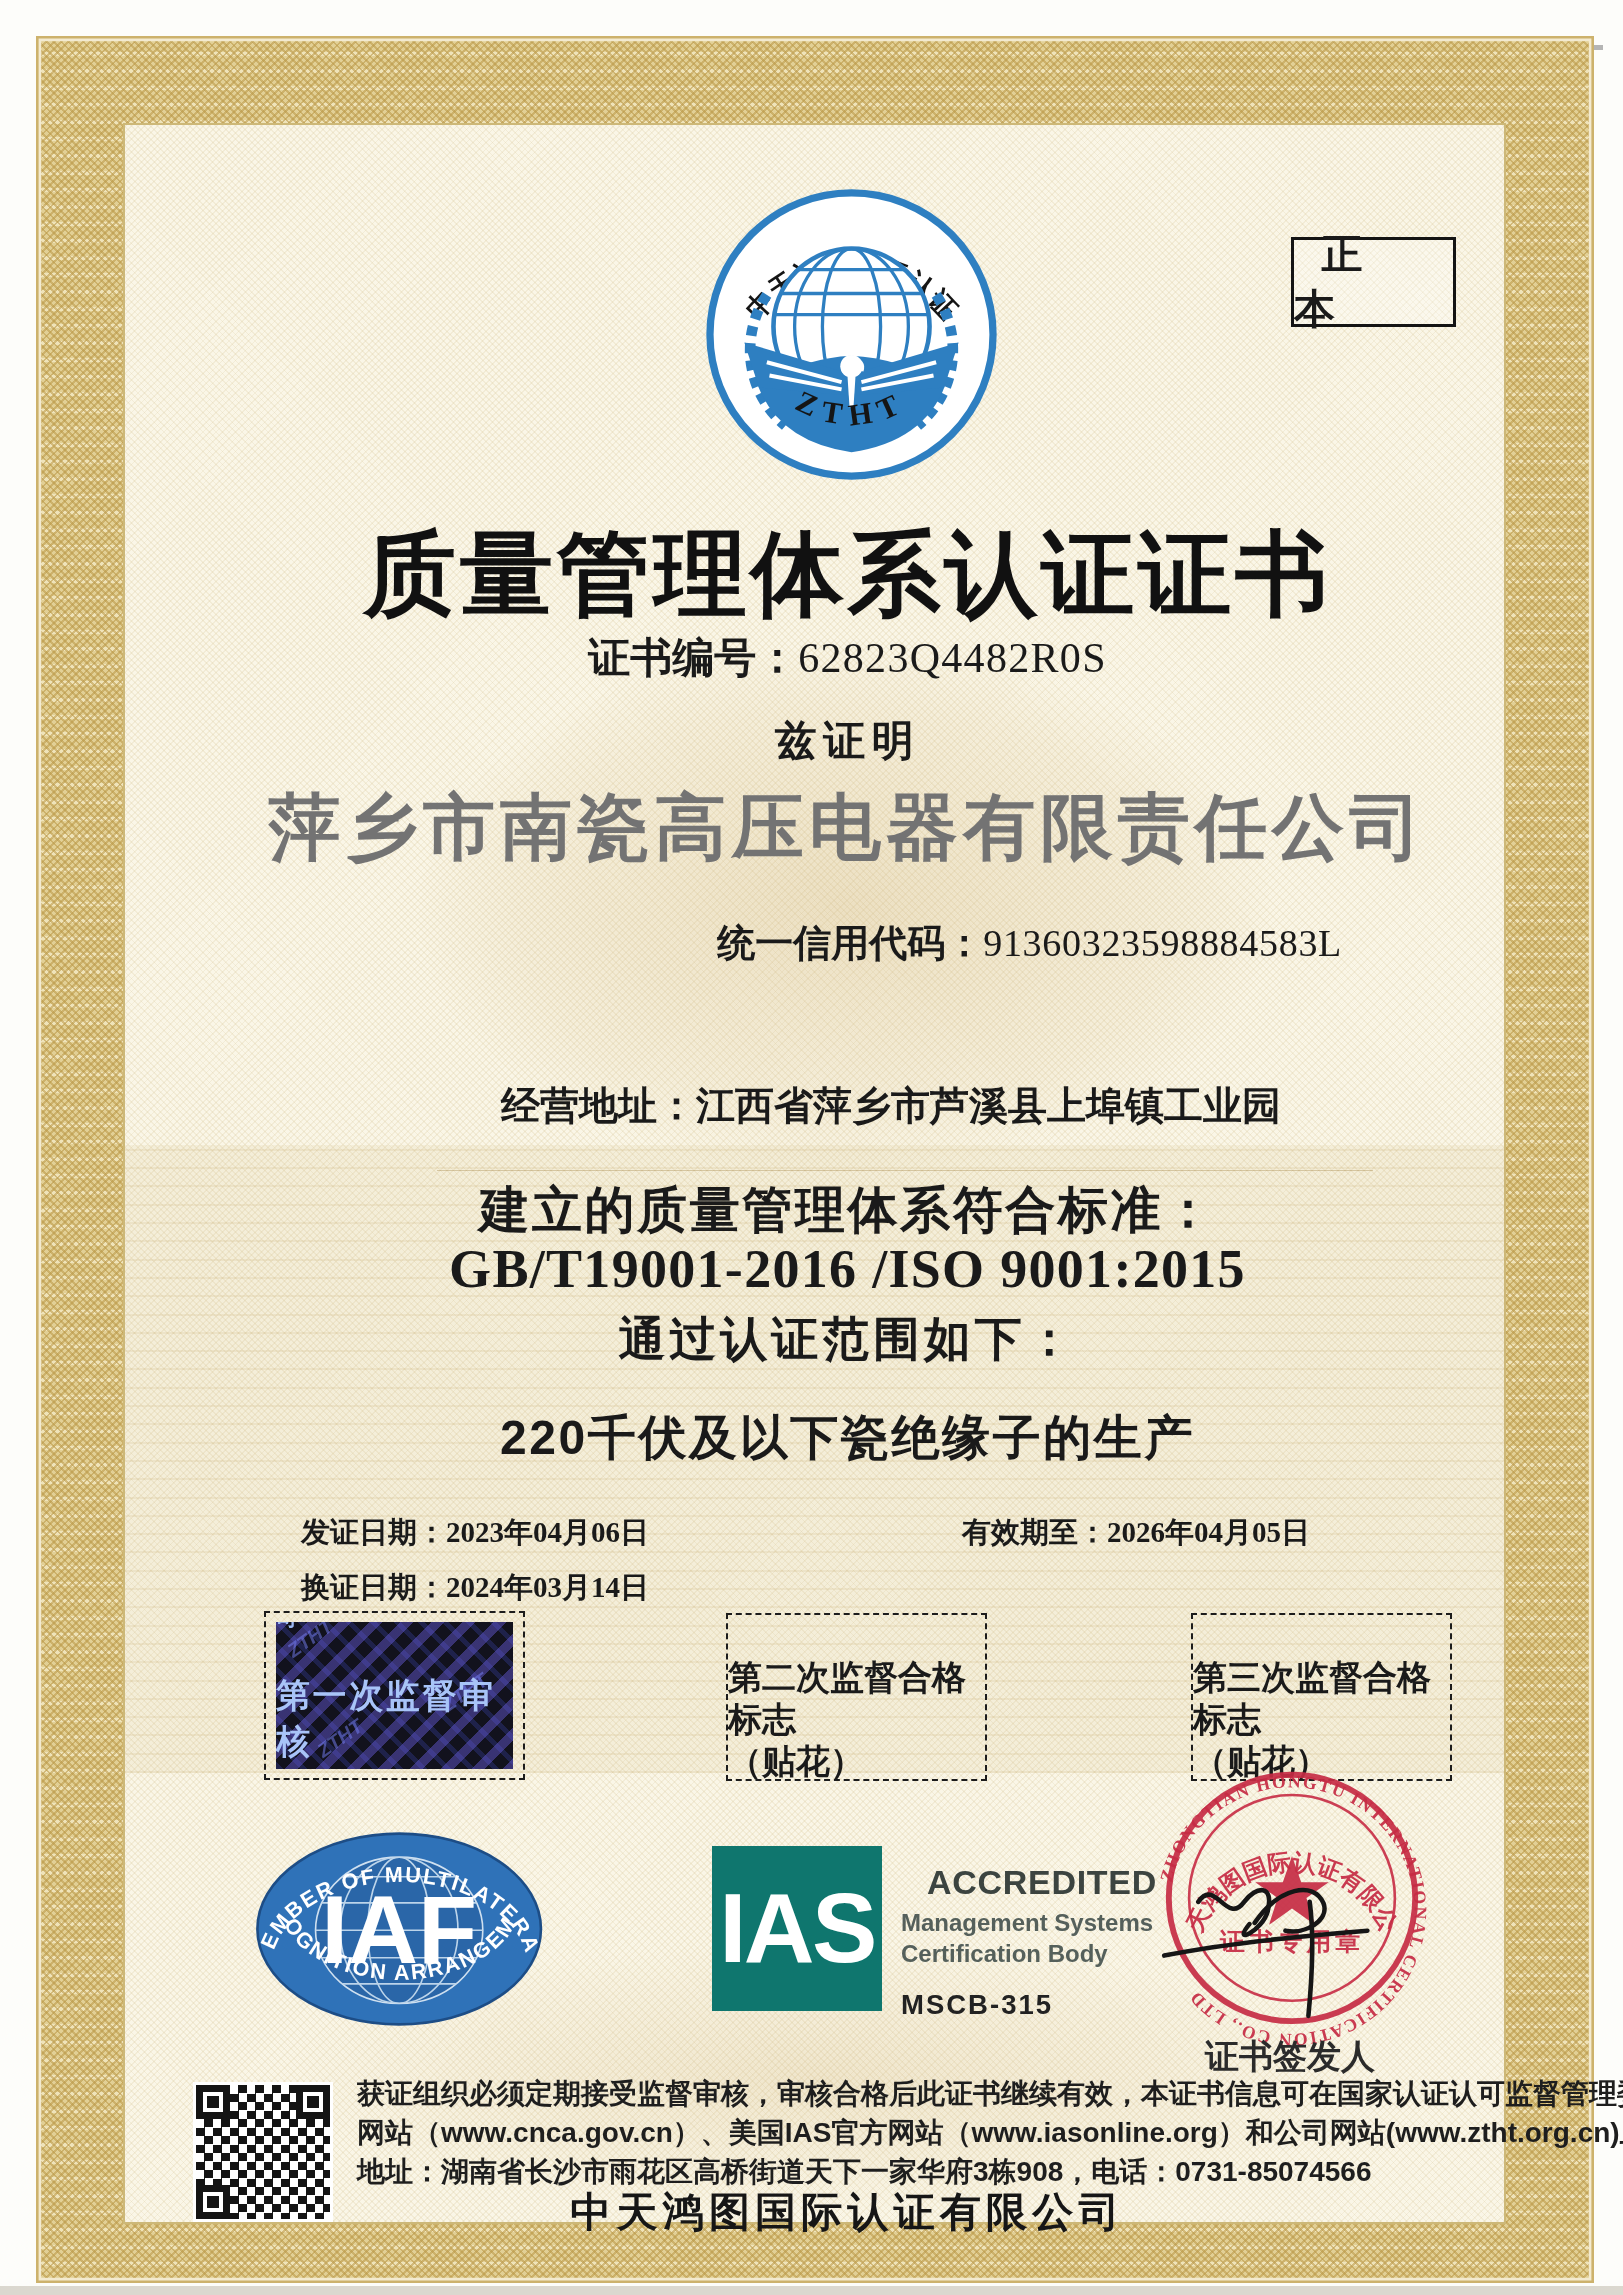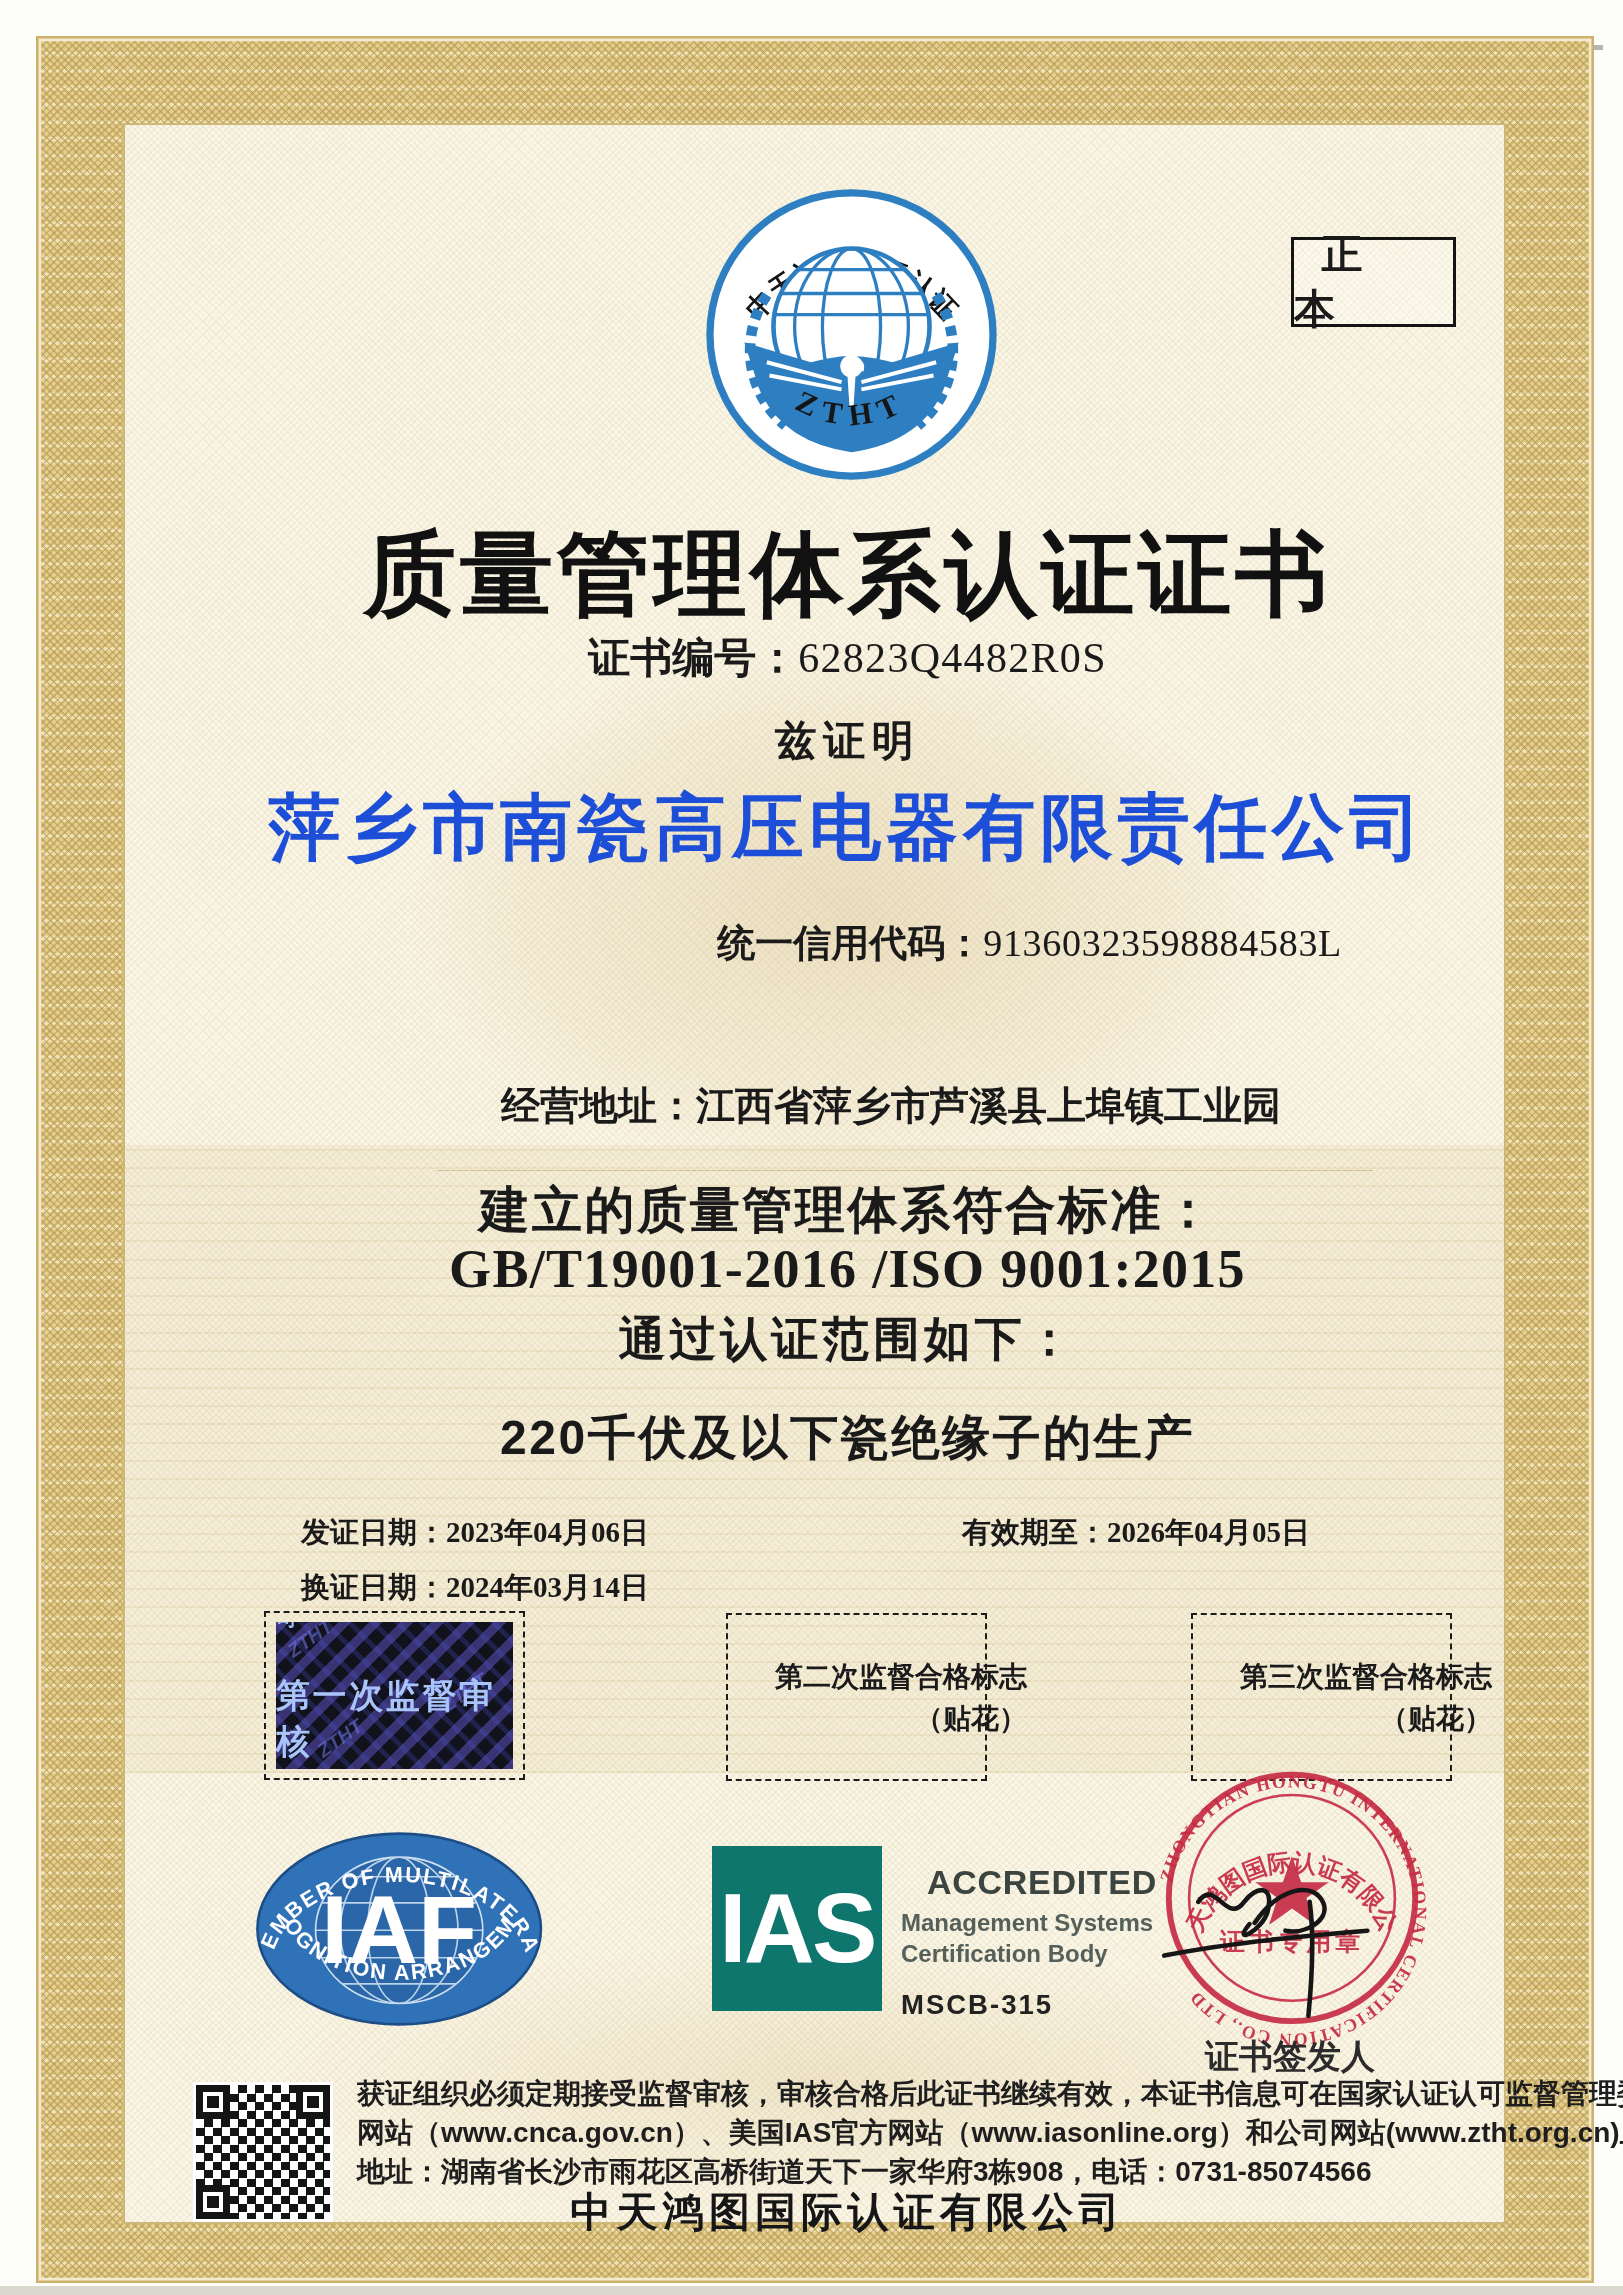--- a/index.html
+++ b/index.html
@@ -35,21 +35,21 @@
     background:radial-gradient(ellipse at center, rgba(203,172,108,.22), rgba(203,172,108,0) 70%);}
 
   
   .ctr{left:72px;width:1551px;text-align:center;}
   .hei{font-family:"Liberation Sans",sans-serif;font-weight:700;}
   .ser{font-family:"Liberation Serif",serif;}
   #title{top:512px;font-size:93px;letter-spacing:3.9px;color:#111;}
   #certno{top:630px;font-size:42px;}
   #certno .num{font-family:"Liberation Serif",serif;letter-spacing:1.3px;}
   #hereby{top:713px;font-size:42px;letter-spacing:6.5px;}
-  #company{top:780px;font-size:72px;letter-spacing:5.2px;color:#1d4ed8;}
+  #company{top:780px;font-size:72px;letter-spacing:5.2px;color:#737373;}
   #credit{top:918px;right:281px;font-size:38px;text-align:right;}
   #credit .num{font-family:"Liberation Serif",serif;letter-spacing:0.7px;}
   .addr{left:501px;font-size:39px;}
   #regaddr{top:1007px;}
   #bizaddr{top:1079px;}
   #stdintro{top:1177px;font-size:50px;letter-spacing:2.6px;}
   #stdline{top:1238px;font-size:54px;font-weight:700;letter-spacing:1.3px;}
   #scopeintro{top:1308px;font-size:47px;letter-spacing:3.9px;}
   #scope{top:1406px;font-size:48px;letter-spacing:2.6px;}
   .daterow{font-size:29px;}
@@ -73,21 +73,21 @@
     background-image:
       repeating-linear-gradient(135deg, rgba(104,92,220,.45) 0 9.2px, rgba(18,18,30,0) 9.2px 22px),
       repeating-linear-gradient(45deg, rgba(60,70,180,.3) 0 5.2px, rgba(0,0,0,0) 5.2px 17px);
     display:flex;flex-direction:column;align-items:center;justify-content:center;gap:5.2px;}
   #holo .zt{position:absolute;color:rgba(120,130,250,.5);font-weight:700;font-size:19.6px;font-style:italic;}
   #holo .l1{color:#9db9f2;font-size:21px;font-weight:700;z-index:2;}
   #holo .l2{color:#a8c4f8;font-size:34px;font-weight:700;letter-spacing:2.6px;z-index:2;margin-top:36px;}
   #holo .l3{color:#a8c4f8;font-size:33px;font-weight:700;letter-spacing:6.5px;z-index:2;}
   #box2{top:1613px;left:726px;width:257px;height:164px;}
   #box3{top:1613px;left:1191px;width:257px;height:164px;}
-  .boxlabel{position:absolute;top:41px;left:0;width:100%;text-align:right;font-size:28px;font-weight:700;line-height:42px;padding-left:42px;}
+  .boxlabel{position:absolute;top:41px;left:0;width:100%;text-align:left;font-size:34px;font-weight:700;line-height:42px;}
 
   
   #iaf{top:1831px;left:254px;width:291px;height:196px;}
   
   #ias{top:1846px;left:712px;}
   #ias-sq{position:absolute;top:0;left:0;width:170px;height:165px;background:#0f766e;
     display:flex;align-items:center;justify-content:center;}
   #ias-sq span{color:#fff;font-size:98px;font-weight:700;letter-spacing:-2.6px;font-family:"Liberation Sans",sans-serif;}
   #ias-accredited{position:absolute;top:17px;left:189px;font-size:34px;font-weight:700;color:#3c4440;letter-spacing:0.7px;padding-left:26px;}
   #ias-l1{position:absolute;top:63px;left:189px;font-size:24px;font-weight:700;color:#55605b;}

